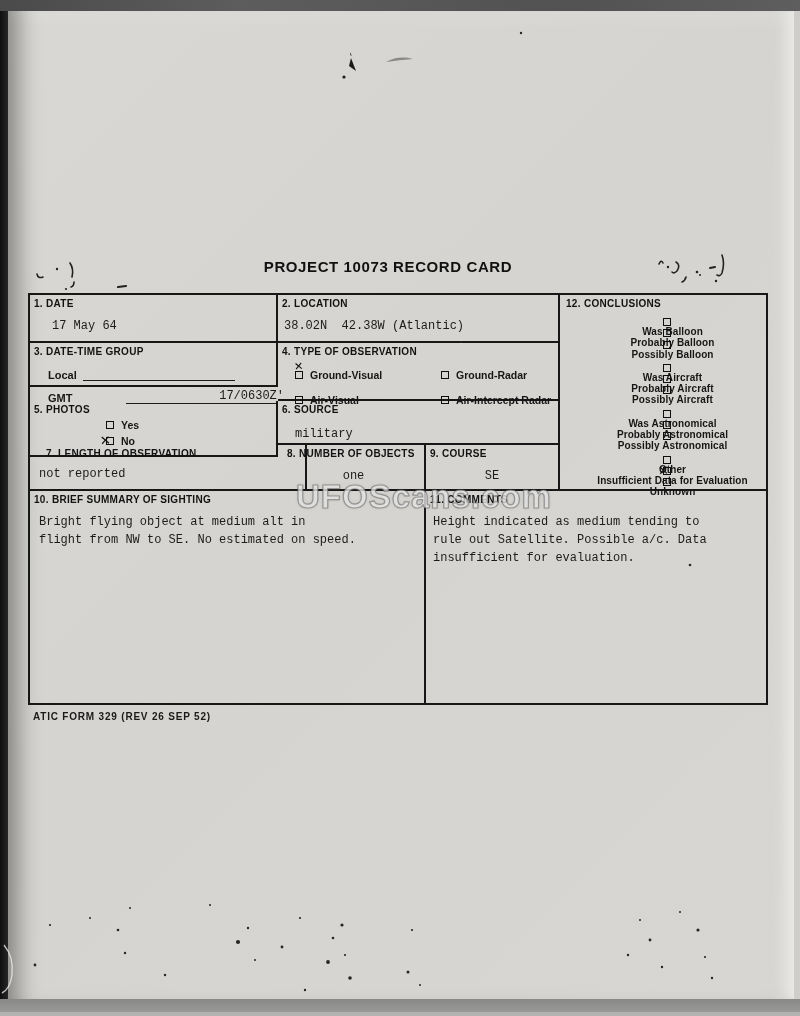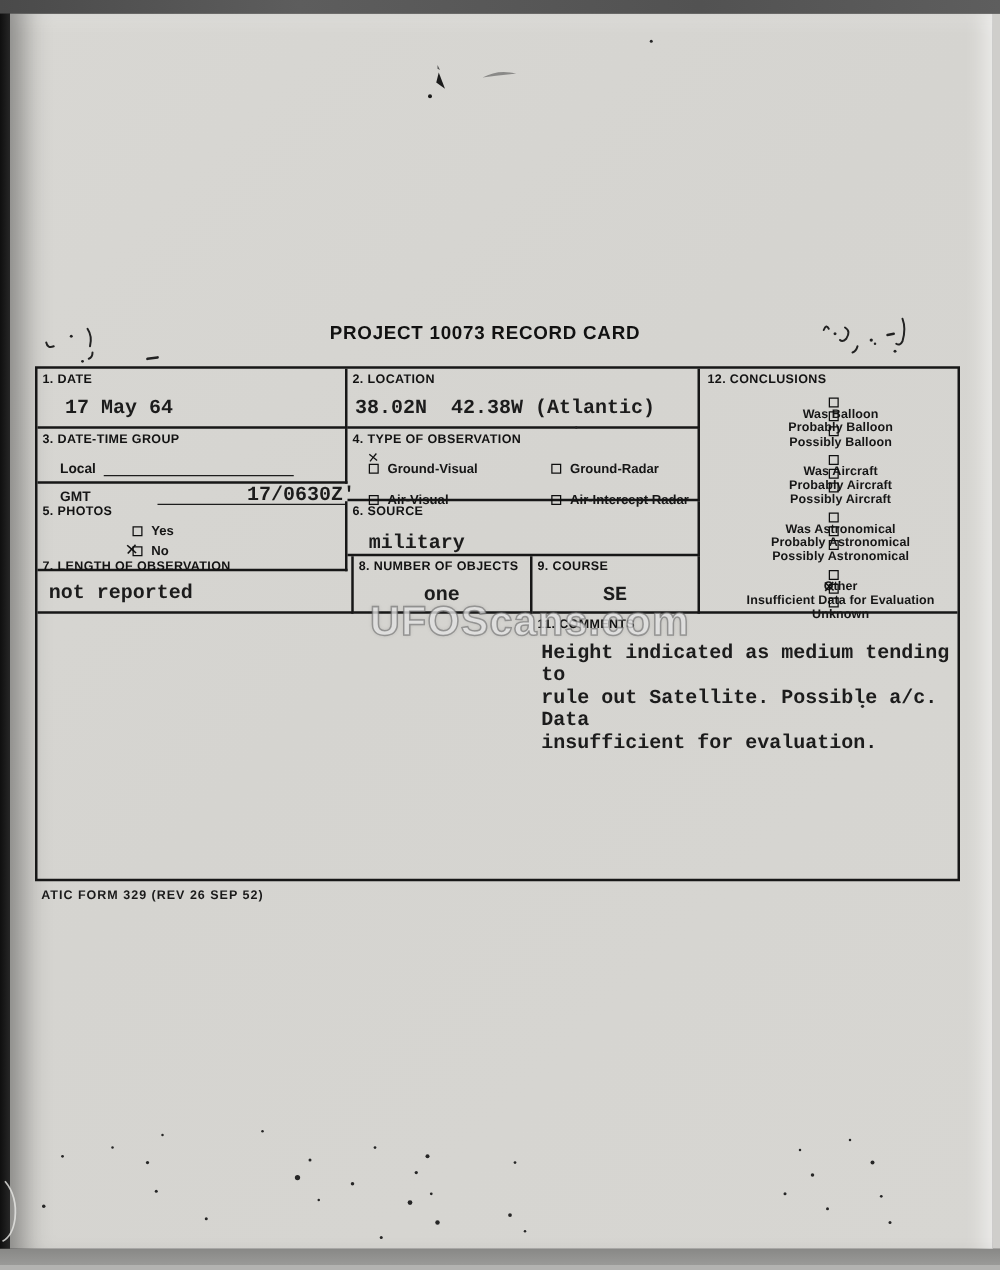--- a/index.html
+++ b/index.html
@@ -28,21 +28,21 @@
      font-weight:bold;font-size:33px;letter-spacing:1px;
      color:rgba(238,238,238,.72);-webkit-text-stroke:1.2px rgba(95,95,95,.55);
      text-shadow:0 0 3px rgba(110,110,110,.35);}
   
   .card{position:absolute;left:28px;top:293px;width:740px;height:412px;
      border:2px solid #171717;box-sizing:border-box;z-index:5;}
   .cell{position:absolute;box-sizing:border-box;border-color:#171717;}
   .br{border-right:2px solid #171717;} .bb{border-bottom:2px solid #171717;}
   .flabel{font-weight:bold;font-size:10px;letter-spacing:.3px;padding:3px 0 0 4px;color:#121212;}
   .typed{position:absolute;font-family:"Liberation Mono","DejaVu Sans Mono",monospace;
-     font-size:16px;font-weight:bold;color:#1c1c1c;white-space:pre-wrap;line-height:18px;}
+     font-size:12px;font-weight:normal;color:#1c1c1c;white-space:pre-wrap;line-height:18px;}
   .cbox{position:relative;display:inline-block;width:8px;height:8px;
      border:1.6px solid #0f0f0f;box-sizing:border-box;flex:none;}
   .xmark{position:absolute;font-style:normal;font-weight:bold;line-height:1;
      font-family:"DejaVu Sans",sans-serif;color:#101010;}
   .xmark.above{left:-2px;top:-11px;font-size:11px;transform:rotate(-6deg);}
   .xmark.left {left:-7px;top:-4px;font-size:13px;transform:rotate(-4deg);}
   .xmark.over {left:-6px;top:-4px;font-size:13px;transform:rotate(-3deg);}
   .opt{display:flex;align-items:center;gap:7px;font-weight:bold;font-size:10.5px;}
   .obs-grid{display:grid;grid-template-columns:146px 1fr;row-gap:13px;margin:12px 0 0 17px;}
   .photo-list .opt{margin:4px 0 0 76px;}
@@ -135,21 +135,21 @@
             <span>No</span>
           </div>
         </div>
     </div>
 
     <div class="cell br bb" style="left:248px;top:106px;width:282px;height:44px;">
       <div class="flabel">6. SOURCE</div>
       <div class="typed" style="left:17px;bottom:0;">military</div>
     </div>
 
-    <div class="cell br bb" style="left:0;top:150px;width:253px;height:46px;">
+    <div class="cell br bb" style="left:0;top:150px;width:277px;height:46px;padding-left:12px;">
       <div class="flabel">7. LENGTH OF OBSERVATION</div>
       <div class="typed" style="left:9px;top:20px;">not reported</div>
     </div>
 
     <div class="cell br bb" style="left:253px;top:150px;width:143px;height:46px;">
       <div class="flabel">8. NUMBER OF OBJECTS</div>
       <div class="typed" style="left:0;right:0;top:22px;text-align:center;">one</div>
     </div>
 
     <div class="cell br bb" style="left:396px;top:150px;width:134px;height:46px;">
@@ -215,20 +215,25 @@
               <span class="clabel">Insufficient Data for Evaluation</span>
             </div>
             <div class="citem">
               <span class="cbox"></span>
               <span class="clabel">Unknown</span>
             </div>
           </div>
         </div>
     </div>
 
+    <div class="cell br" style="left:0;top:196px;width:396px;height:212px;">
+      <div class="flabel">10. BRIEF SUMMARY OF SIGHTING</div>
+      <div class="typed" style="left:9px;top:22px;">Bright flying object at medium alt in
+flight from NW to SE. No estimated on speed.</div>
+    </div>
 
     <div class="cell" style="left:396px;top:196px;width:340px;height:212px;">
       <div class="flabel">11. COMMENTS</div>
       <div class="typed" style="left:7px;top:22px;">Height indicated as medium tending to
 rule out Satellite. Possible a/c. Data
 insufficient for evaluation.</div>
     </div>
   </div>
 
   <div class="watermark">UFOScans.com</div>

